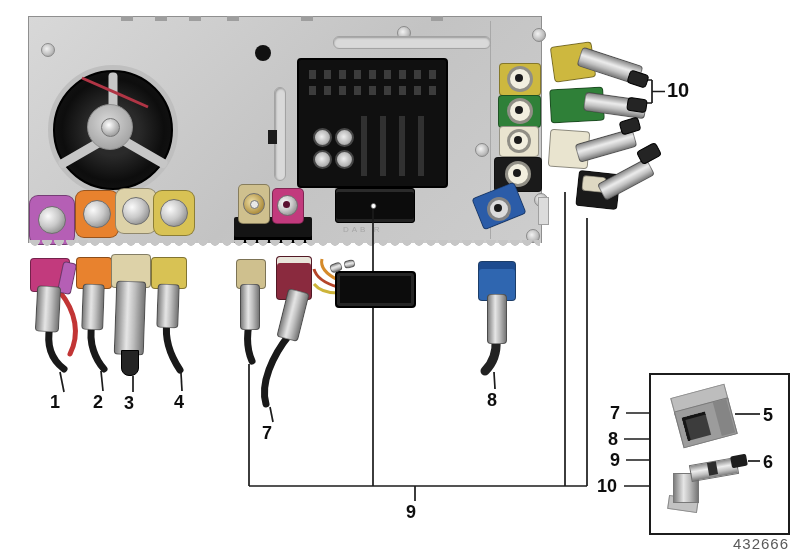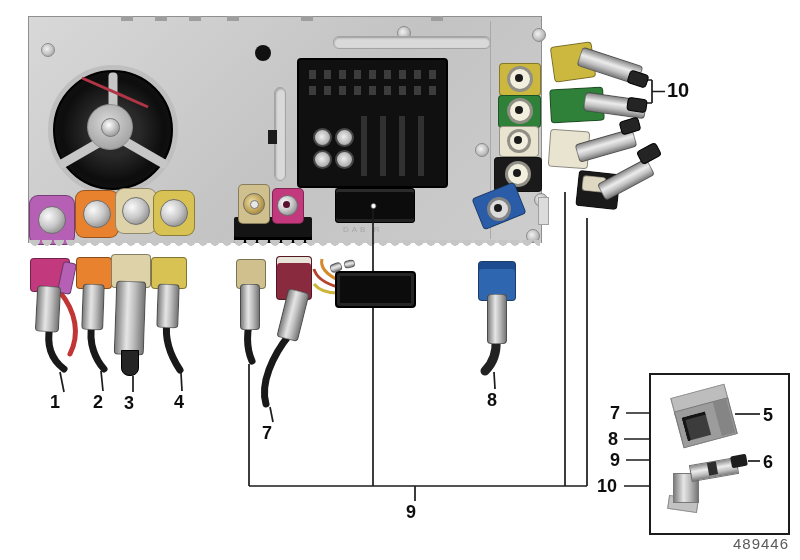--- a/index.html
+++ b/index.html
@@ -276,14 +276,14 @@
   <div class="callout big" style="left:667px;top:79px">10</div>
 
   <div class="callout" style="left:610px;top:403px">7</div>
   <div class="callout" style="left:608px;top:429px">8</div>
   <div class="callout" style="left:610px;top:450px">9</div>
   <div class="callout" style="left:597px;top:476px">10</div>
 
   <div class="callout" style="left:763px;top:405px">5</div>
   <div class="callout" style="left:763px;top:452px">6</div>
 
-  <div class="partno">489446</div>
+  <div class="partno">432666</div>
 </div>
 
 </body></html>

